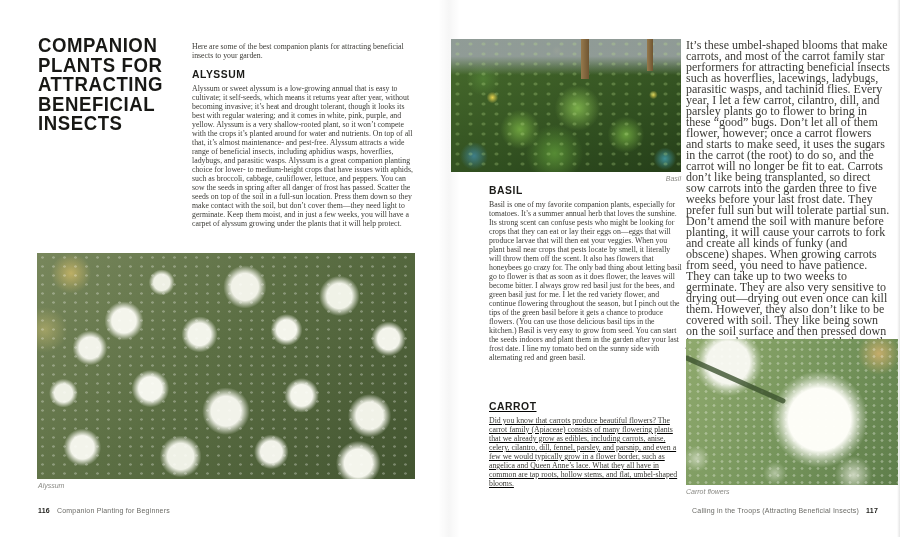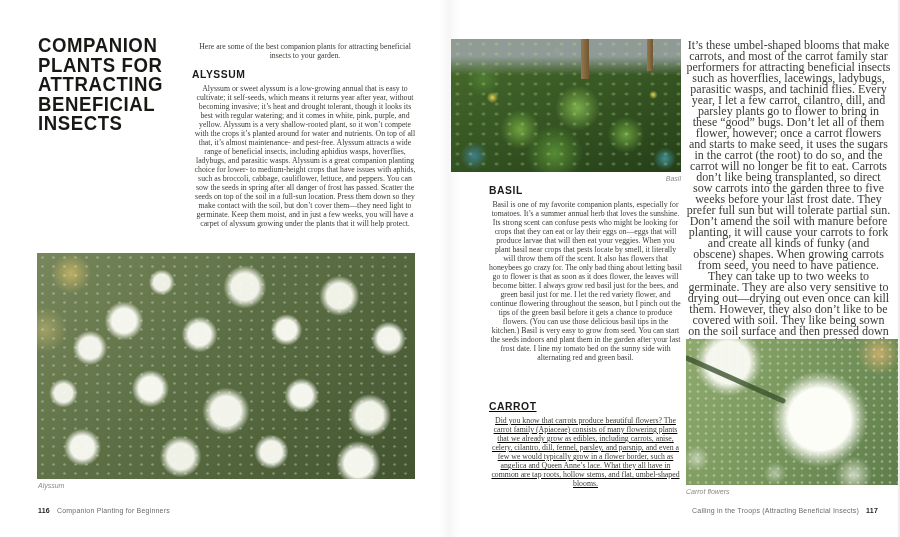--- a/index.html
+++ b/index.html
@@ -22,21 +22,21 @@
     position:absolute; left:38px; top:36px;
     font-family:"Liberation Sans", sans-serif; font-weight:700;
     font-size:20px; line-height:19.6px; letter-spacing:.6px; color:#181815;
     transform:scaleX(.93); transform-origin:left top;
   }
   .section-heading{
     font-family:"Liberation Sans", sans-serif; font-weight:700;
     font-size:11.5px; letter-spacing:.6px; color:#1b1b18;
     transform:scaleX(.9); transform-origin:left top; margin-bottom:4px;
   }
-  .body-text{ font-size:7.8px; line-height:9px; color:#3b3a35; text-align:center; }
+  .body-text{ font-size:7.8px; line-height:9px; color:#3b3a35; text-align:left; }
   .intro-col{ position:absolute; left:192px; top:42px; width:226px; }
   .intro-text{ margin-bottom:9px; }
   .alyssum-section{ position:absolute; left:192px; top:68px; width:226px; }
   .basil-section{ position:absolute; left:489px; top:184px; width:193px; }
   .carrot-section{ position:absolute; left:489px; top:400px; width:193px;text-decoration:underline; }
   .right-column{ position:absolute; left:686px; top:40px; width:205px; }
   .right-column .body-text{ font-size:12px; line-height:11px; }
 
   .caption{
     position:absolute; font-family:"Liberation Sans", sans-serif;

